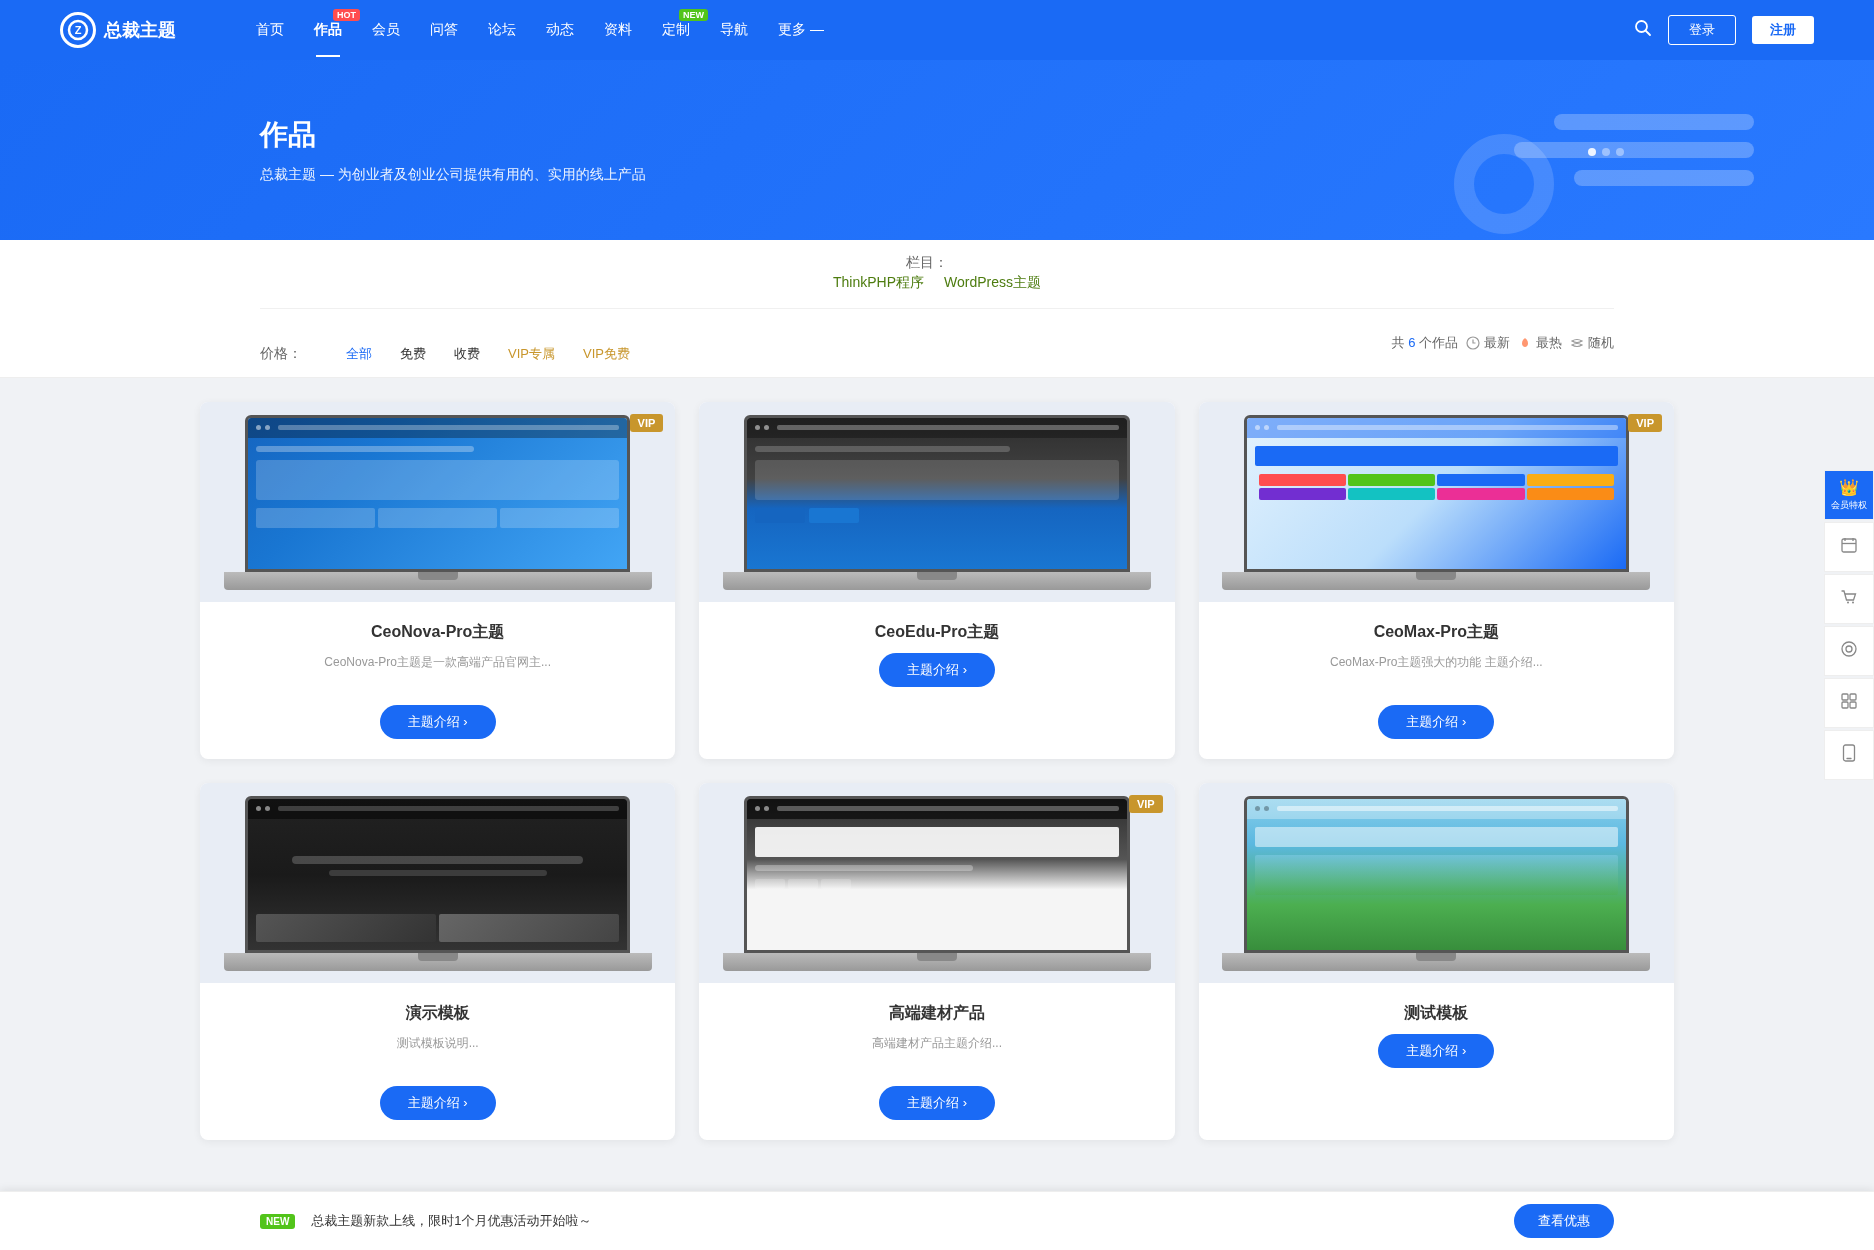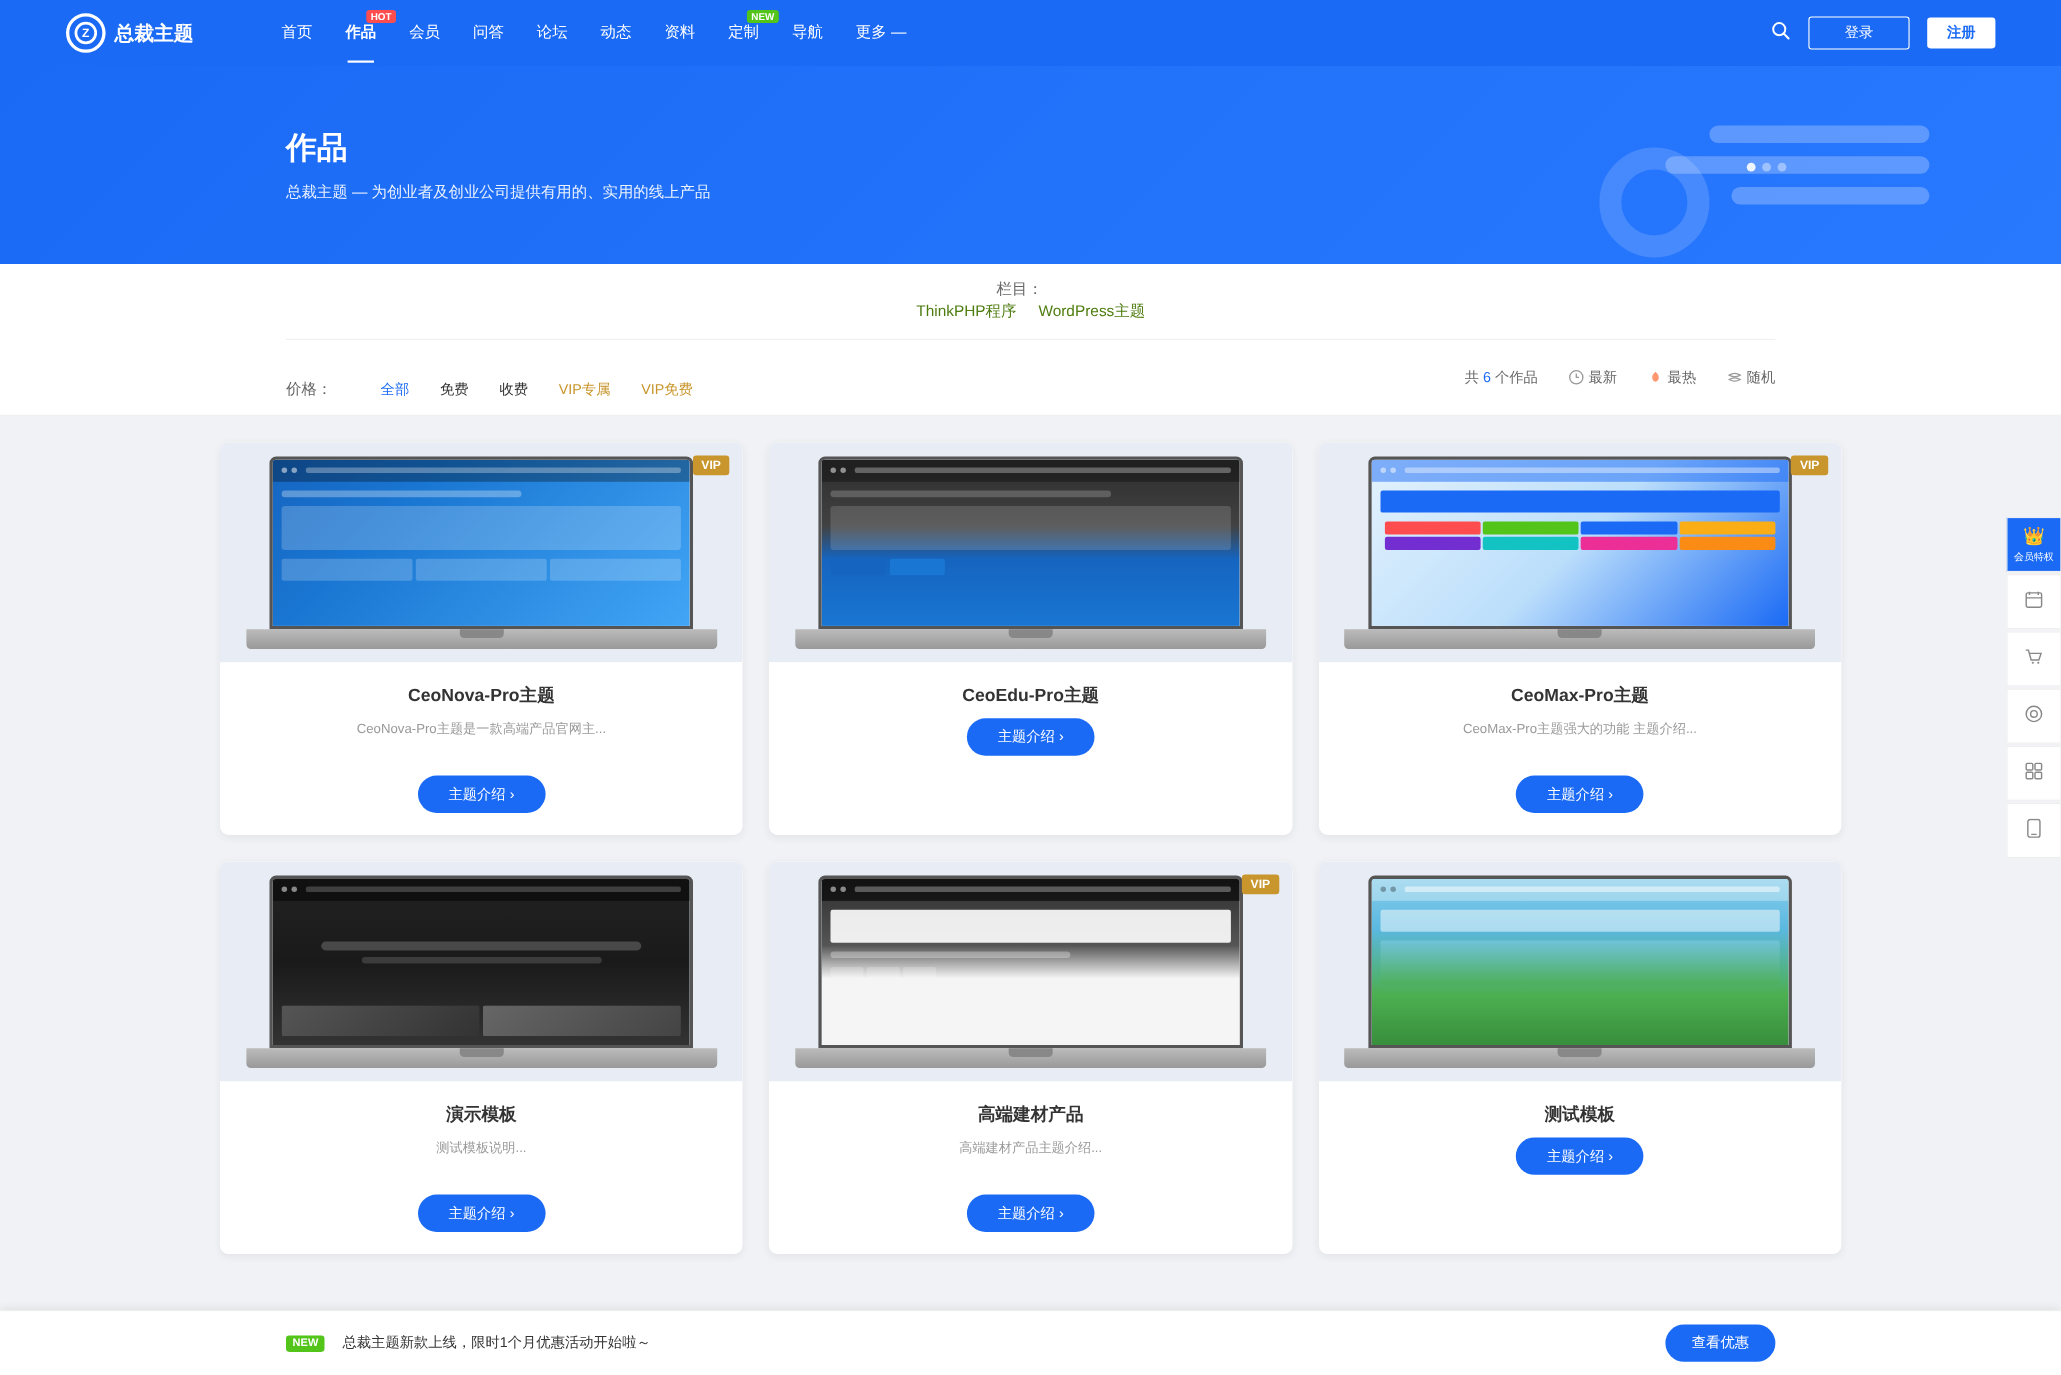--- a/index.html
+++ b/index.html
@@ -85,21 +85,21 @@
     }
     .search-icon-btn {
       color: white;
       font-size: 16px;
       cursor: pointer;
     }
     .btn-login {
       border: 1px solid white;
       color: white;
       background: transparent;
-      padding: 5px 32px;
+      padding: 5px 20px;
       border-radius: 3px;
       cursor: pointer;
       font-size: 13px;
     }
     .btn-register {
       background: white;
       color: #1a6af5;
       border: none;
       padding: 5px 18px;
       border-radius: 3px;
@@ -199,21 +199,21 @@
     .price-row {
       display: flex;
       align-items: center;
       padding: 12px 0;
       justify-content: space-between;
     }
     .price-left { display: flex; align-items: center; gap: 20px; margin-top: 22px; }
     .price-right {
       display: flex;
       align-items: flex-start;
-      gap: 28px;
+      gap: 8px;
       color: #666;
       font-size: 13px;
     }
     .sort-item {
       display: flex;
       align-items: center;
       gap: 4px;
       cursor: pointer;
     }
     .price-tag {

